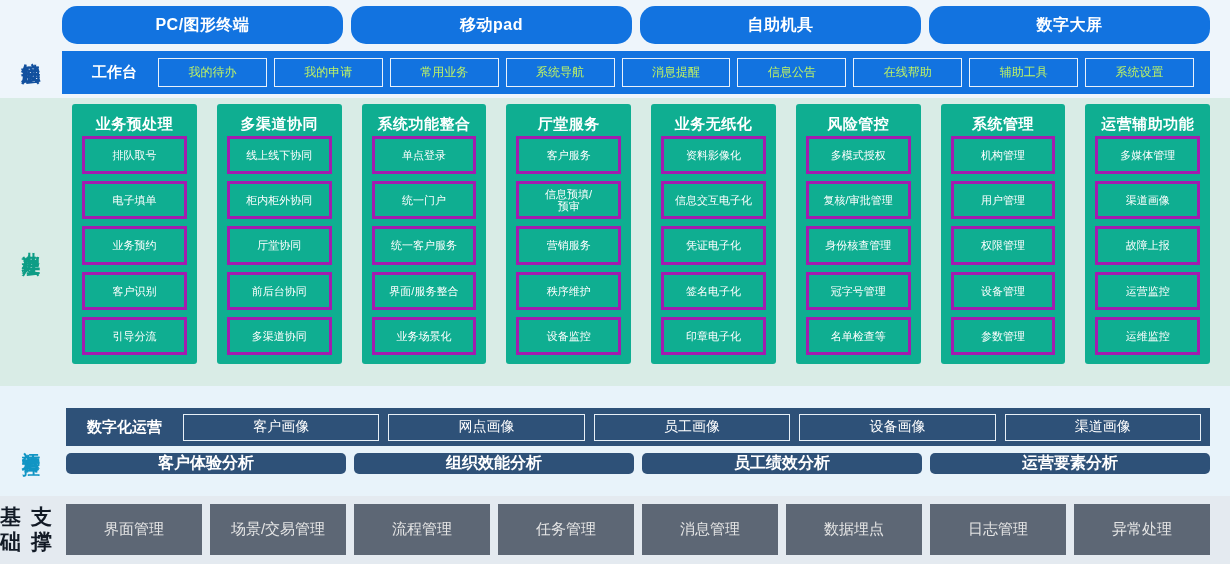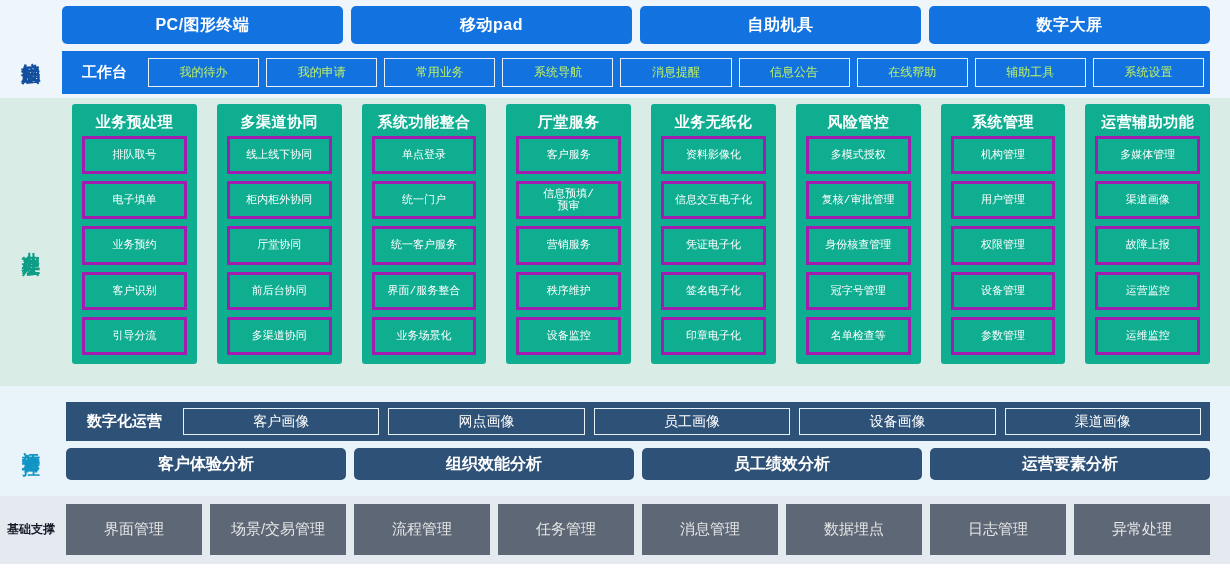--- a/index.html
+++ b/index.html
@@ -23,59 +23,59 @@
     letter-spacing: 2px;
   }
   .band-body { flex: 1 1 auto; display: flex; flex-direction: column; }
 
   
   .contact-band { background: #eef5fb; height: 98px; padding: 6px 0 4px 0; }
   .contact-label { color: #12509e; font-size: 19px; }
   .contact-top { display: flex; gap: 8px; padding: 0 20px 0 0; }
   .contact-top .chip {
     flex: 1 1 0; height: 38px; background: #1273e0; color:#fff;
-    border-radius: 5px; display:flex; align-items:center; justify-content:center;
+    border-radius: 15px; display:flex; align-items:center; justify-content:center;
     font-size: 16px; font-weight: bold; letter-spacing: .5px;
   }
   .contact-bottom {
     margin-top: 7px; margin-right: 20px; background: #1273e0;
     height: 43px; display: flex; align-items: center; gap: 7px;
-    padding: 0 6px;
+    padding: 0 16px;
   }
   .contact-bottom .lead {
     color: #fff; font-size: 15px; font-weight: bold; padding: 0 14px;
     white-space: nowrap;
   }
   .contact-bottom .pill {
     flex: 1 1 0; height: 29px; border: 1px solid #e8f1fb; color: #bef264;
     display:flex; align-items:center; justify-content:center;
     font-size: 12px; white-space: nowrap;
   }
 
   
   .business-band { background: #d9ece6; height: 288px; padding: 6px 0; }
   .business-label { color: #0e9d86; font-size: 18px; }
-  .biz-cols { display: flex; gap: 20px; padding: 0 20px 16px 10px; height: 100%; font-family: Liberation Mono, monospace; }
+  .biz-cols { display: flex; gap: 20px; padding: 0 20px 16px 10px; height: 100%; }
   .biz-col {
     flex: 1 1 0; background: #0fae91; border-radius: 3px;
     padding: 7px 10px 9px 10px; display: flex; flex-direction: column;
   }
   .biz-col-title {
     color: #ffffff; font-size: 15px; font-weight: bold; text-align: center;
     height: 25px; line-height: 25px; letter-spacing: .5px;
   }
   .biz-items { display: flex; flex-direction: column; gap: 7px; flex: 1 1 auto; }
   .biz-item {
     flex: 1 1 0; border: 3px solid #a21caf; color: #ffffff;
     display: flex; align-items: center; justify-content: center; text-align: center;
     font-size: 11px; line-height: 1.12; padding: 1px 2px; white-space: pre-line;
   }
 
   
-  .ops-band { background: #e8f3fa; height: 110px; padding: 16px 0; }
+  .ops-band { background: #e8f3fa; height: 110px; padding: 22px 0; }
   .ops-label { color: #1195c4; font-size: 18px; }
   .ops-body { padding: 0 20px 0 4px; display:flex; flex-direction: column; gap: 7px; height: 100%;}
   .ops-row1 {
     background: #2e5178; height: 39px; display: flex; align-items: center;
     gap: 9px; padding: 0 9px;
   }
   .ops-row1 .lead {
     color: #fff; font-size: 15px; font-weight: bold; padding: 0 12px; white-space: nowrap;
   }
   .ops-row1 .pill {
@@ -84,21 +84,21 @@
   }
   .ops-row2 { display: flex; gap: 8px; flex: 1 1 auto; }
   .ops-row2 .chip {
     flex: 1 1 0; background: #2e5178; color: #fff; border-radius: 5px;
     display:flex; align-items:center; justify-content:center;
     font-size: 16px; font-weight: bold;
   }
 
   
   .found-band { background: #e4eaf0; height: 68px; padding: 8px 0 9px 0; }
-  .found-label { color: #121a26; font-size: 12px; line-height: 1.15; text-align:left; }
+  .found-label { color: #121a26; font-size: 21px; line-height: 1.15; text-align:left; }
   .found-body { display: flex; gap: 8px; padding: 0 20px 0 4px; height: 100%; }
   .found-body .chip {
     flex: 1 1 0; background: #5d6775; color: #e5e5e5;
     display:flex; align-items:center; justify-content:center;
     font-size: 15px; white-space: nowrap;
   }
 </style>
 </head>
 <body>
 

